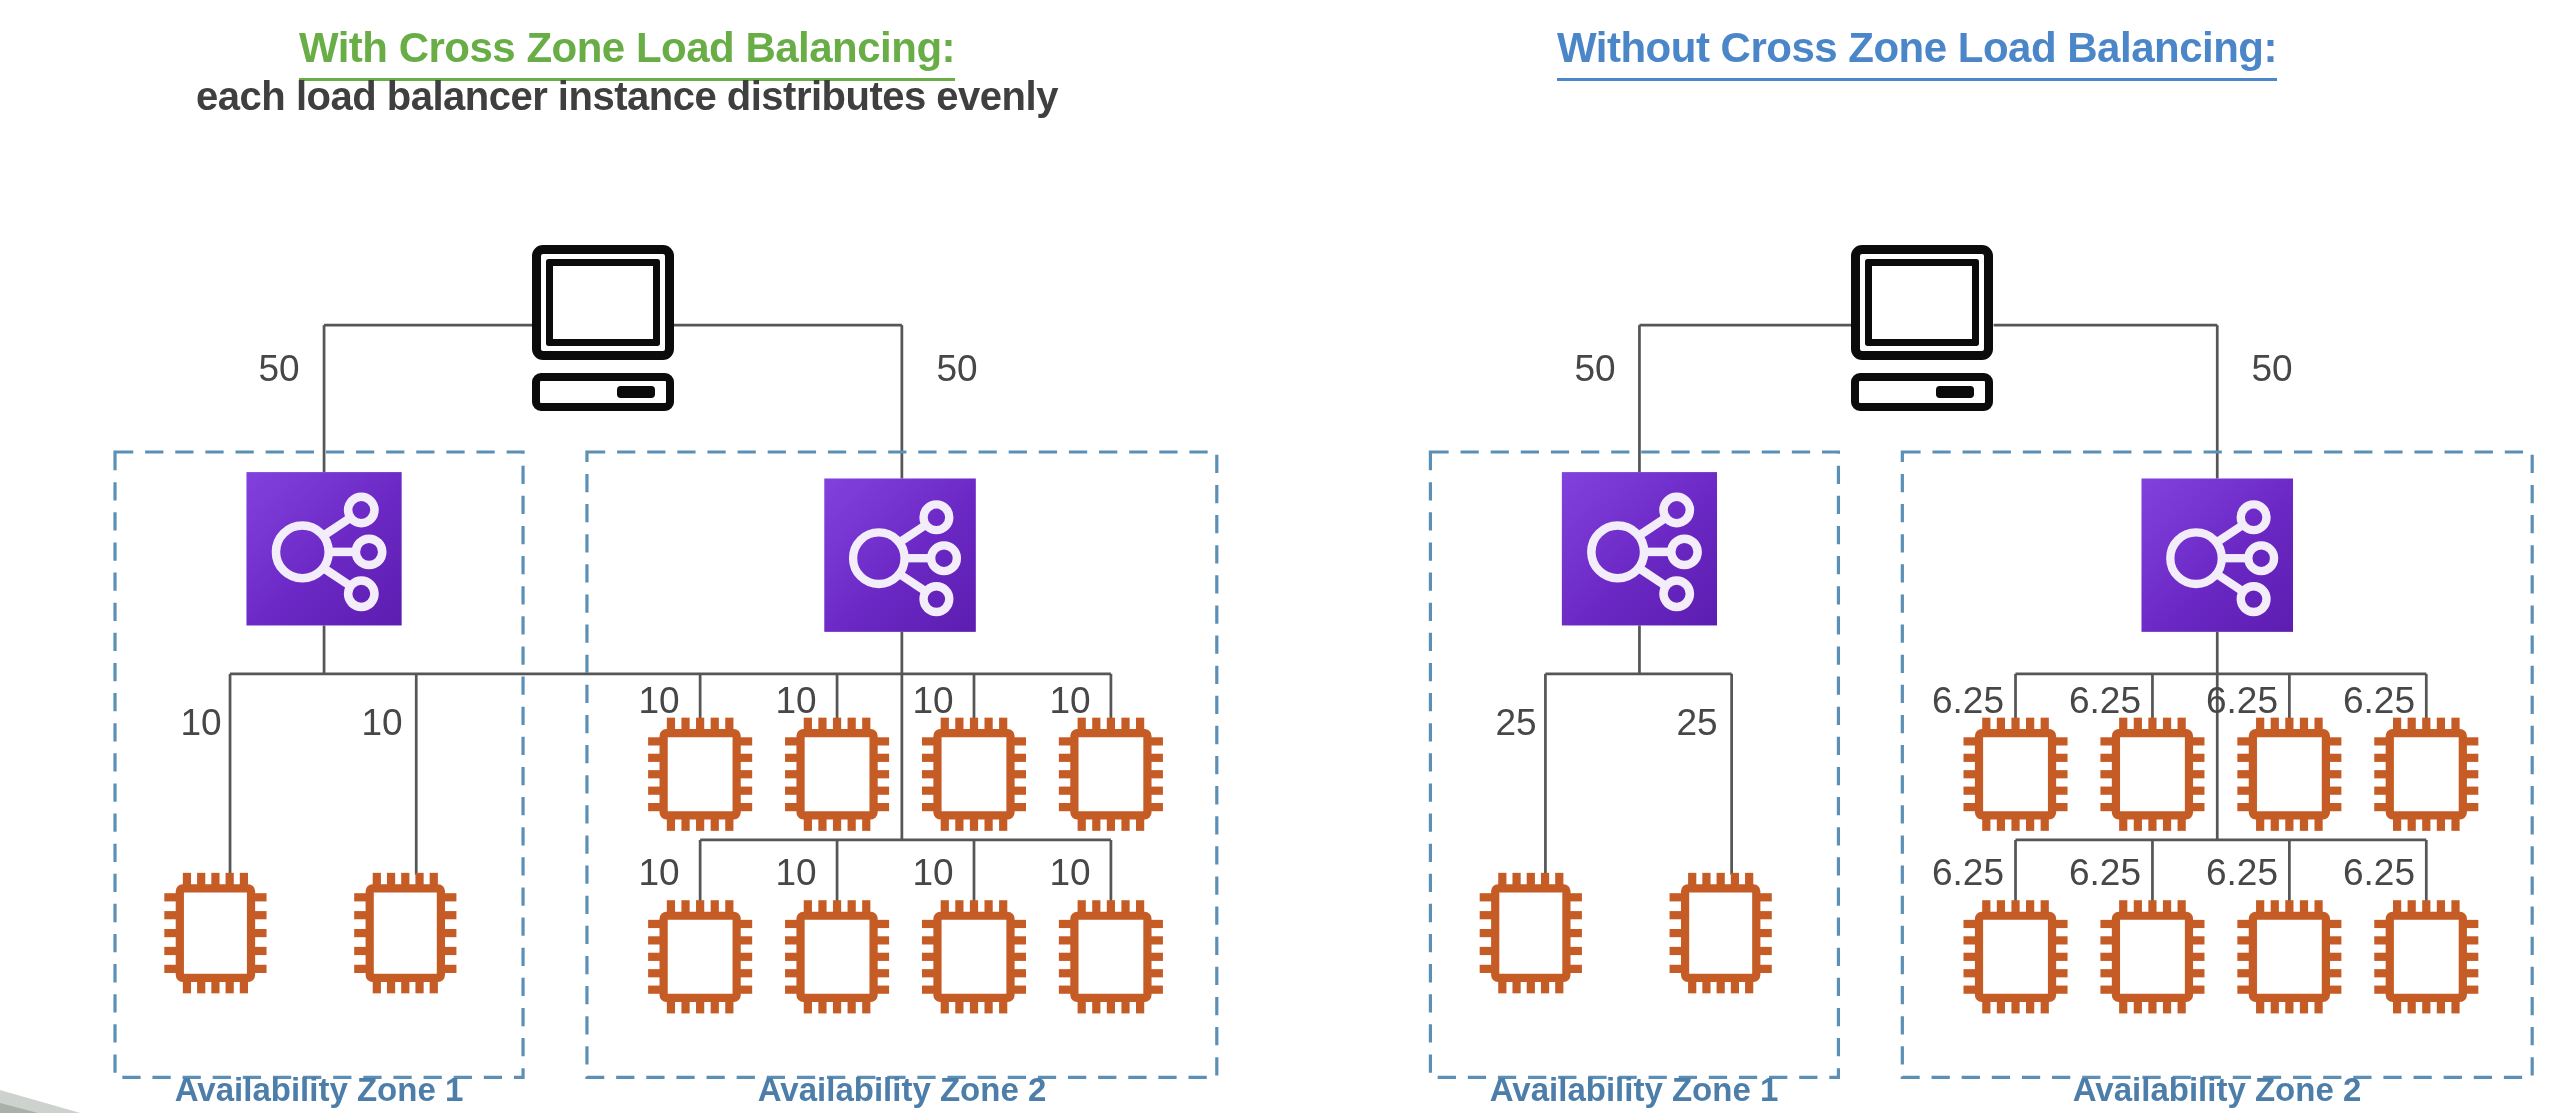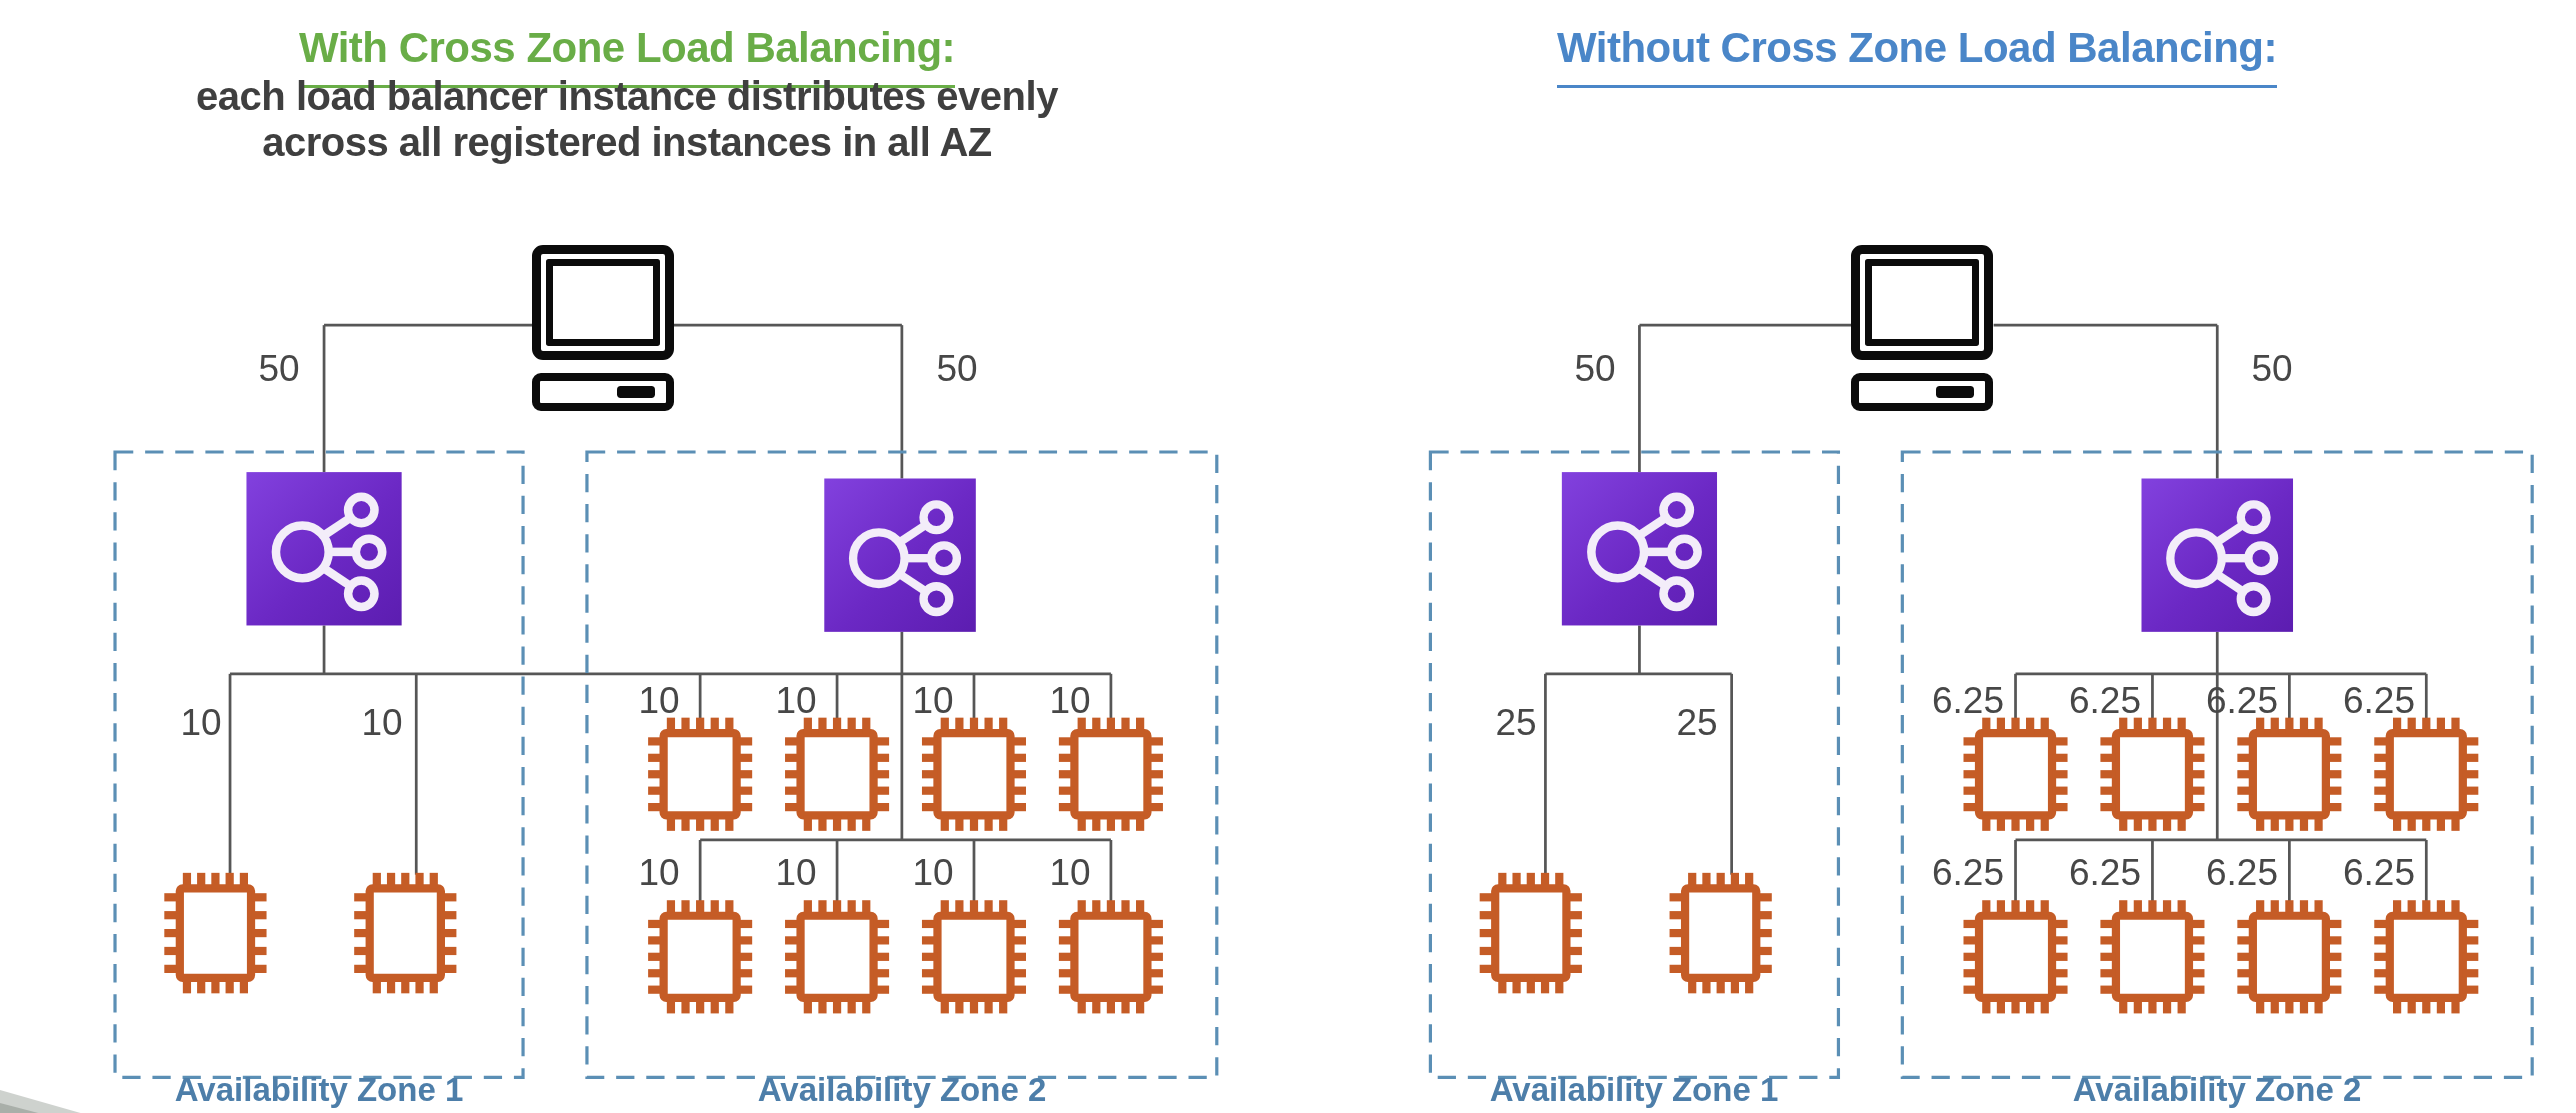--- a/index.html
+++ b/index.html
@@ -2,21 +2,21 @@
 <html style="font-size:14.6px"><head>
 <meta charset="utf-8">
 <style>
   html,body{margin:0;padding:0;background:#ffffff;}
   body{width:2576px;height:1114px;overflow:hidden;font-family:"Liberation Sans","DejaVu Sans",sans-serif;}
   #stage{position:relative;width:2576px;height:1114px;background:#ffffff;}
   #diagram-svg{position:absolute;left:0;top:0;}
 
   .header{position:absolute;top:22px;width:1254px;text-align:center;}
   .title{font-size:42px;font-weight:700;letter-spacing:-0.5px;line-height:51px;}
-  .title .u{border-bottom:3.7px solid currentColor;padding-bottom:14px;text-align:right;}
+  .title .u{border-bottom:3.7px solid currentColor;padding-bottom:7px;text-align:right;}
   .subtitle{font-size:40px;font-weight:700;color:#3f3f3f;line-height:46px;letter-spacing:-0.5px;}
   .subtitle:first-of-type{margin-top:7.3px;}
 
   .num-label{position:absolute;transform:translate(-50%,-50%);font-size:37px;color:#474747;white-space:nowrap;}
   .zone-label{position:absolute;transform:translate(-50%,-50%);font-size:33px;font-weight:700;color:#4d7ea9;white-space:nowrap;margin-top:44px;}
 
   
   .computer{position:absolute;width:142px;height:166px;}
   .monitor{position:absolute;left:0;top:0;width:142px;height:115px;border:9px solid #0b0b0b;border-radius:11px;background:#ffffff;box-sizing:border-box;}
   .screen{position:absolute;left:4.6px;top:4.6px;right:4.6px;bottom:4.6px;border:7.3px solid #0b0b0b;border-radius:2.7px;background:#ffffff;}
@@ -580,21 +580,20 @@
           <line x1="2690" y1="1093" x2="2690" y2="1110" stroke="#c55c26" stroke-width="9"></line>
           <line x1="2601" y1="1084" x2="2618" y2="1084" stroke="#c55c26" stroke-width="9"></line>
           <line x1="2698" y1="1084" x2="2715" y2="1084" stroke="#c55c26" stroke-width="9"></line>
         </g>
       </g>
   </svg>
 
   <div class="header" style="left:0px">
     <div class="title" style="color: rgb(105, 173, 71);"><span class="u">With Cross Zone Load Balancing:</span></div>
     <div class="subtitle">each load balancer instance distributes evenly</div>
-    <div class="subtitle">across all registered instances in all AZ</div>
   </div>
 
   <div class="header" style="left:1290px">
     <div class="title" style="color: rgb(74, 134, 200);"><span class="u">Without Cross Zone Load Balancing:</span></div>
   </div>
 
   <div class="computer" style="left:532px;top:245px">
     <div class="monitor">
         <div class="screen"></div>
       </div>

